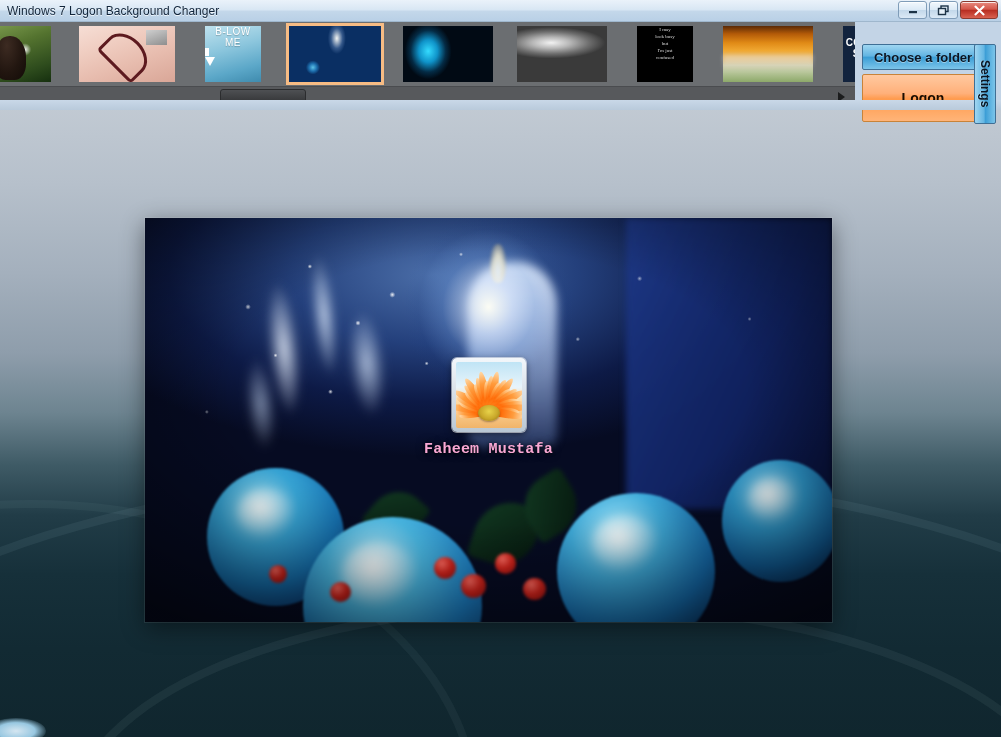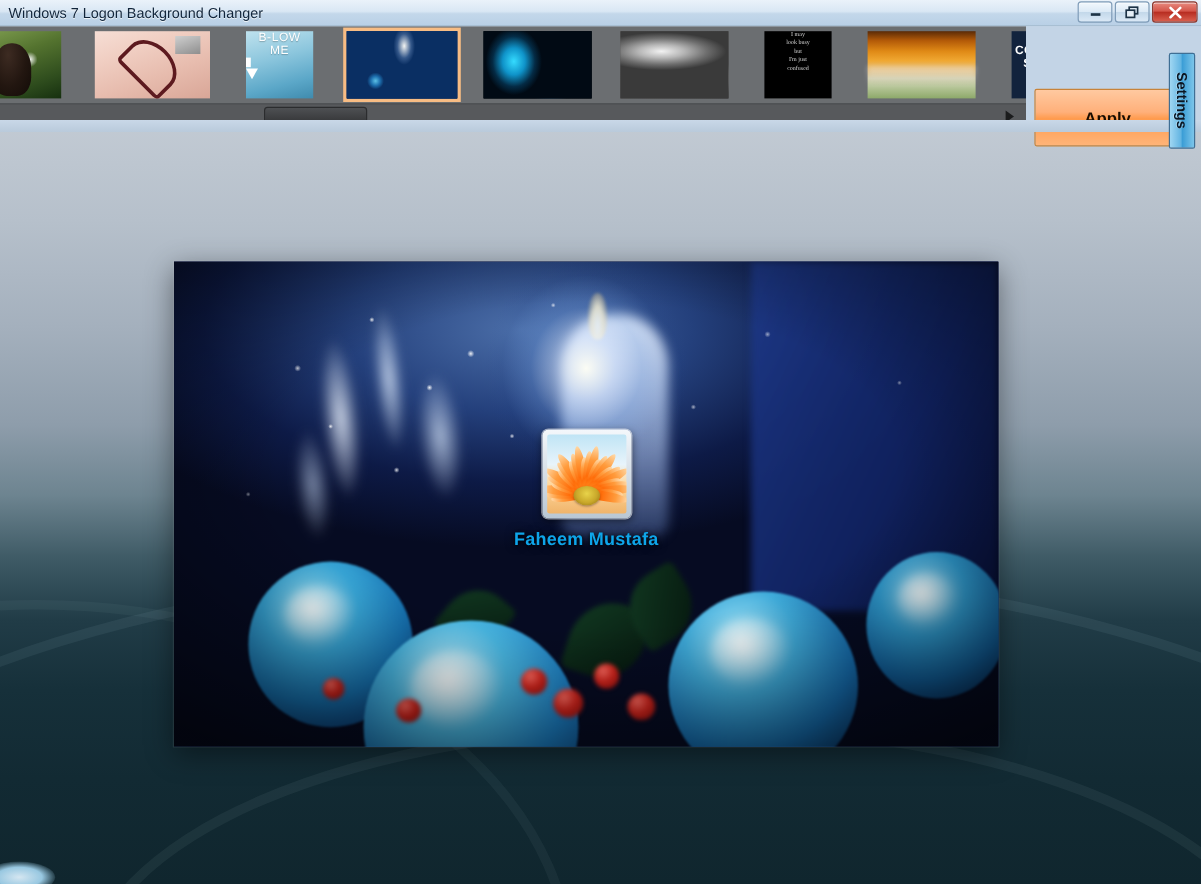--- a/index.html
+++ b/index.html
@@ -159,23 +159,24 @@
     border-radius:50% 50% 20% 20%;
     transform-origin:50% 100%;
   }
   .flower-center{
     position:absolute; left:50%; top:74%; width:22px; height:16px;
     margin-left:-11px; margin-top:-6px; border-radius:50%;
     background:radial-gradient(ellipse at 50% 40%, #e8d34a 0%, #c9a82a 55%, #8c6d12 100%);
     box-shadow:0 1px 2px rgba(0,0,0,.35);
   }
   .username{
-    margin-top:9px; color:#0ea5e9; font-size:15px; font-weight:bold;
+    margin-top:9px; color:#f9a8d4; font-size:15px; font-weight:bold;
     text-shadow:0 1px 3px rgba(0,0,0,.85), 0 0 8px rgba(0,0,0,.6);
     letter-spacing:.2px;
+    font-family:Liberation Mono, monospace;
   }
 
   
   .window{
     position:absolute; left:0; top:0; width:1001px; height:110px;
     background:linear-gradient(to bottom,#d7e3ef 0%,#cfdded 40%,#c3d4e6 100%);
     border-bottom:1px solid #7b95af;
   }
   .titlebar{
     position:relative; height:22px;
@@ -532,21 +533,22 @@
       </div>
 
       <div class="hscroll">
         <div class="hthumb"></div>
         <div class="sc-right">
           <div class="tri"></div>
         </div>
       </div>
 
       <div class="actions">
-        <div class="btn-apply">Apply</div>
+        <div class="btn-folder">Choose a folder</div>
+        <div class="btn-apply">Logon</div>
       </div>
 
       <div class="btn-settings">
         <span>Settings</span>
       </div>
     </div>
 
     <div class="win-edge"></div>
   </div>
 

